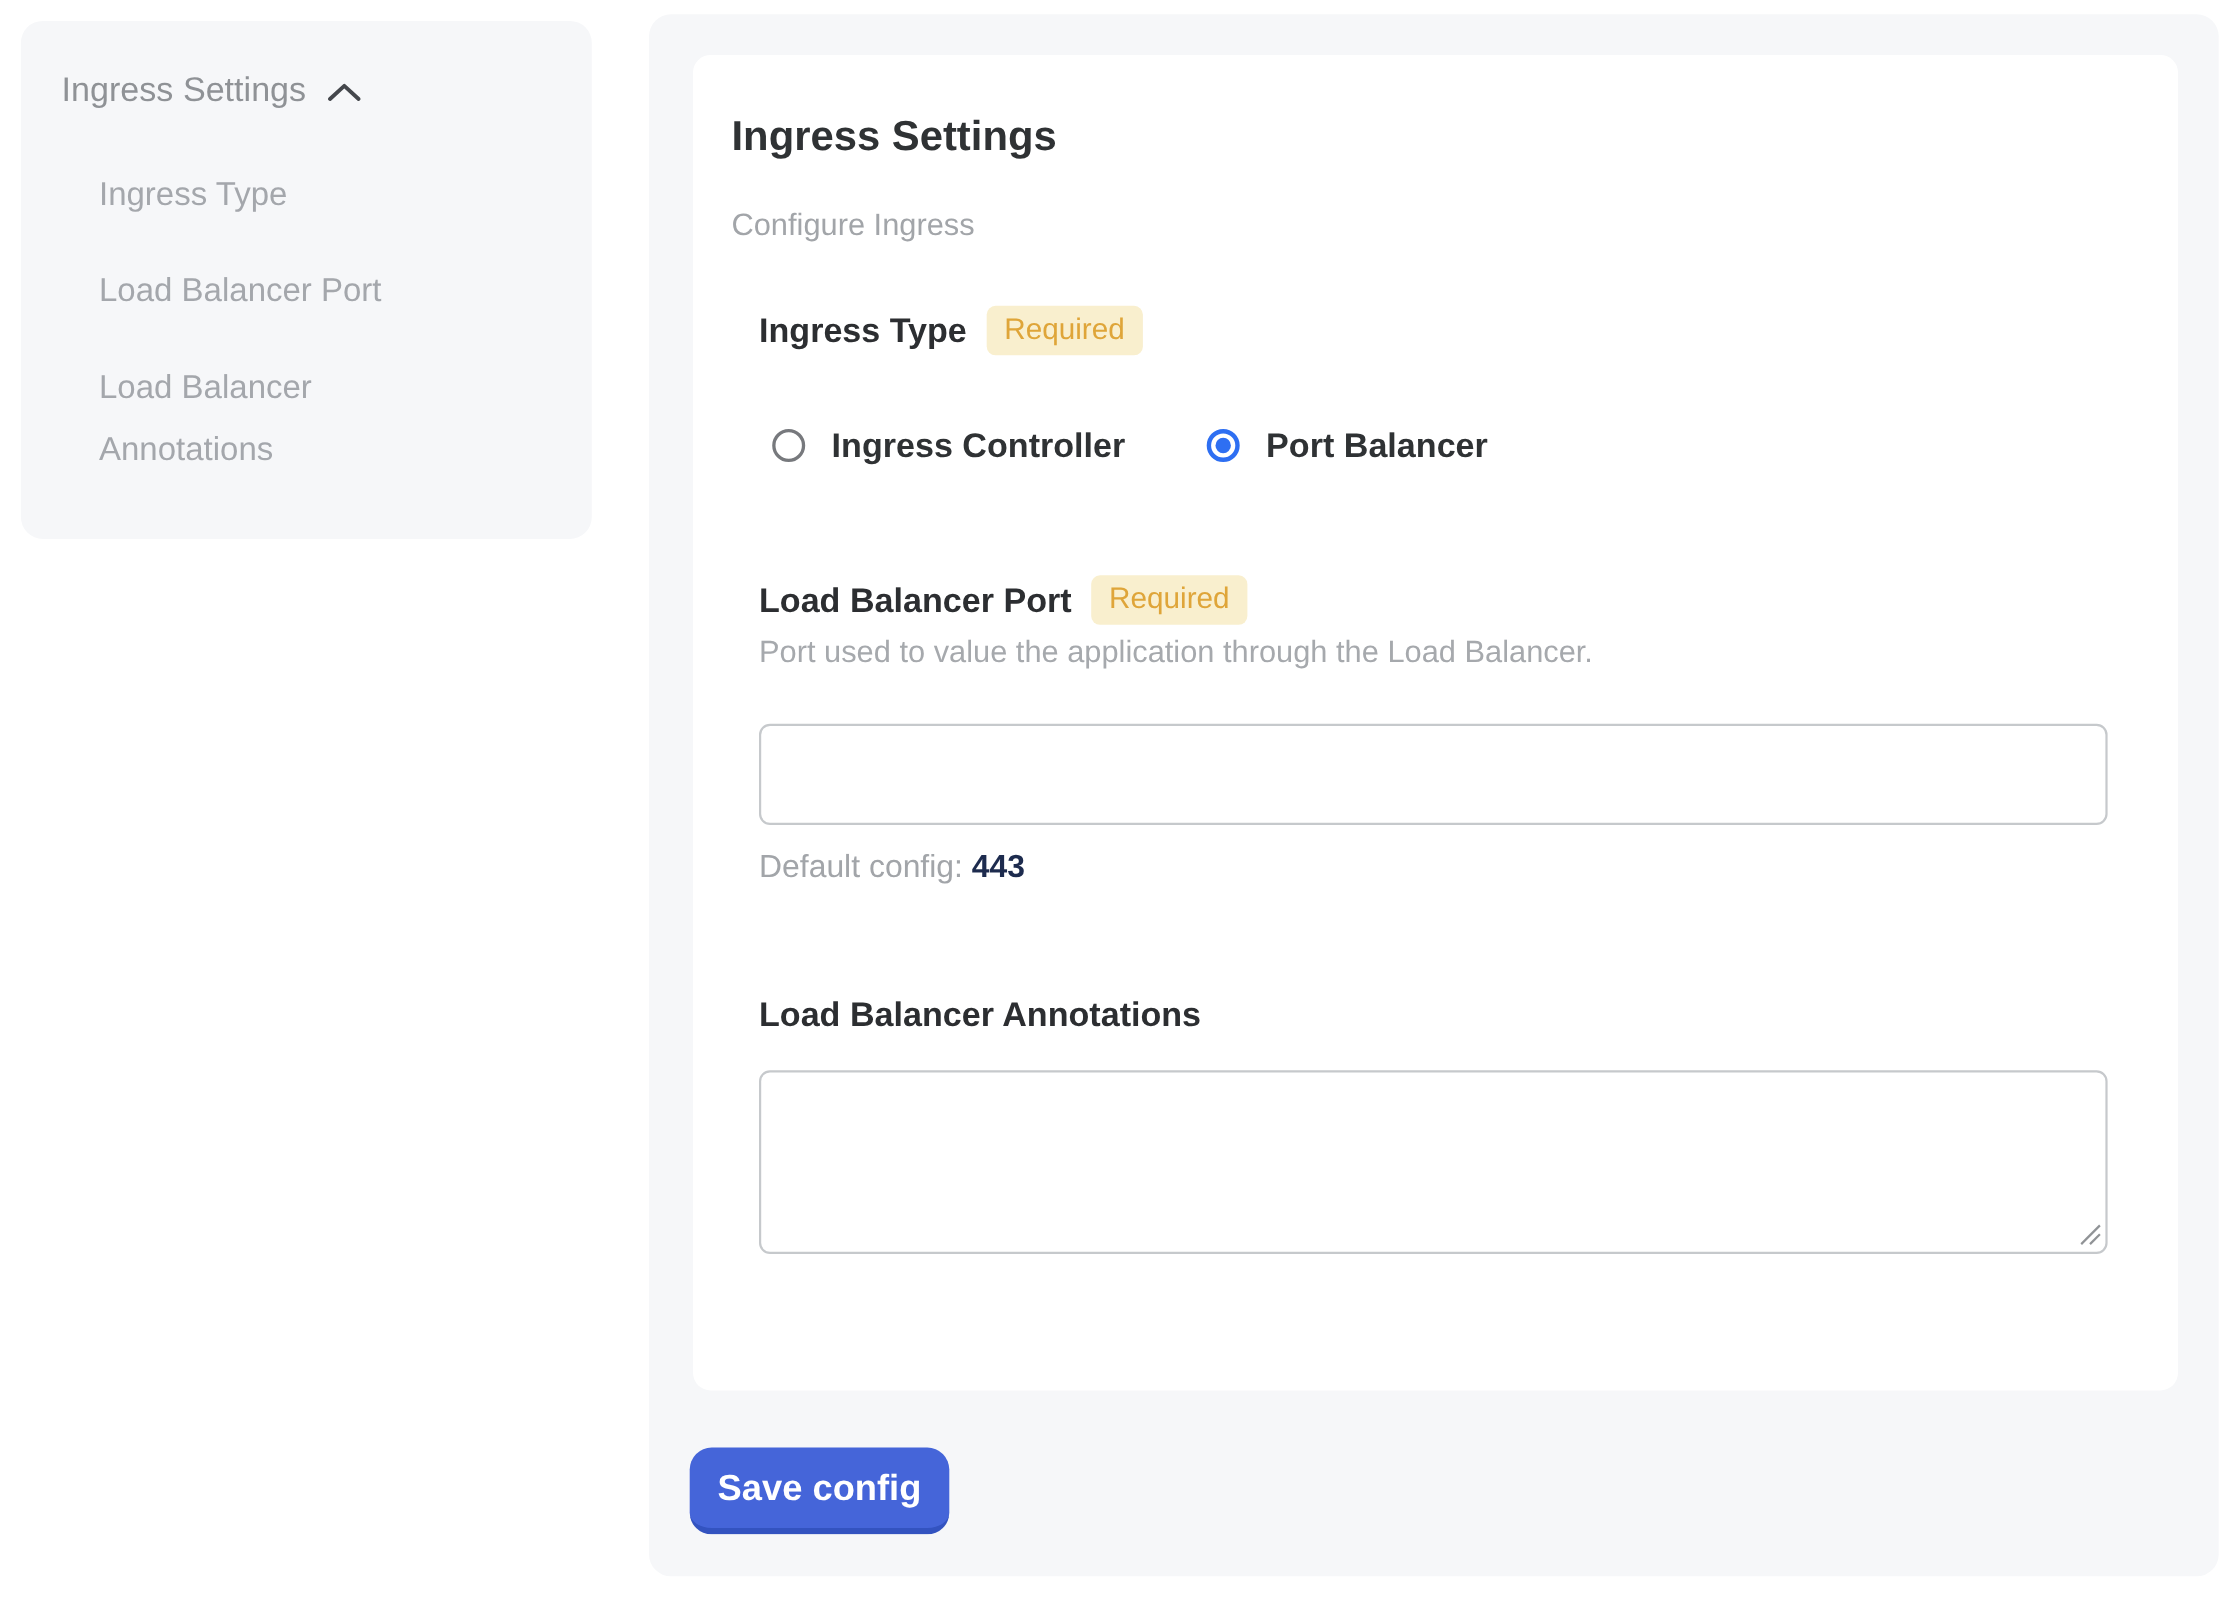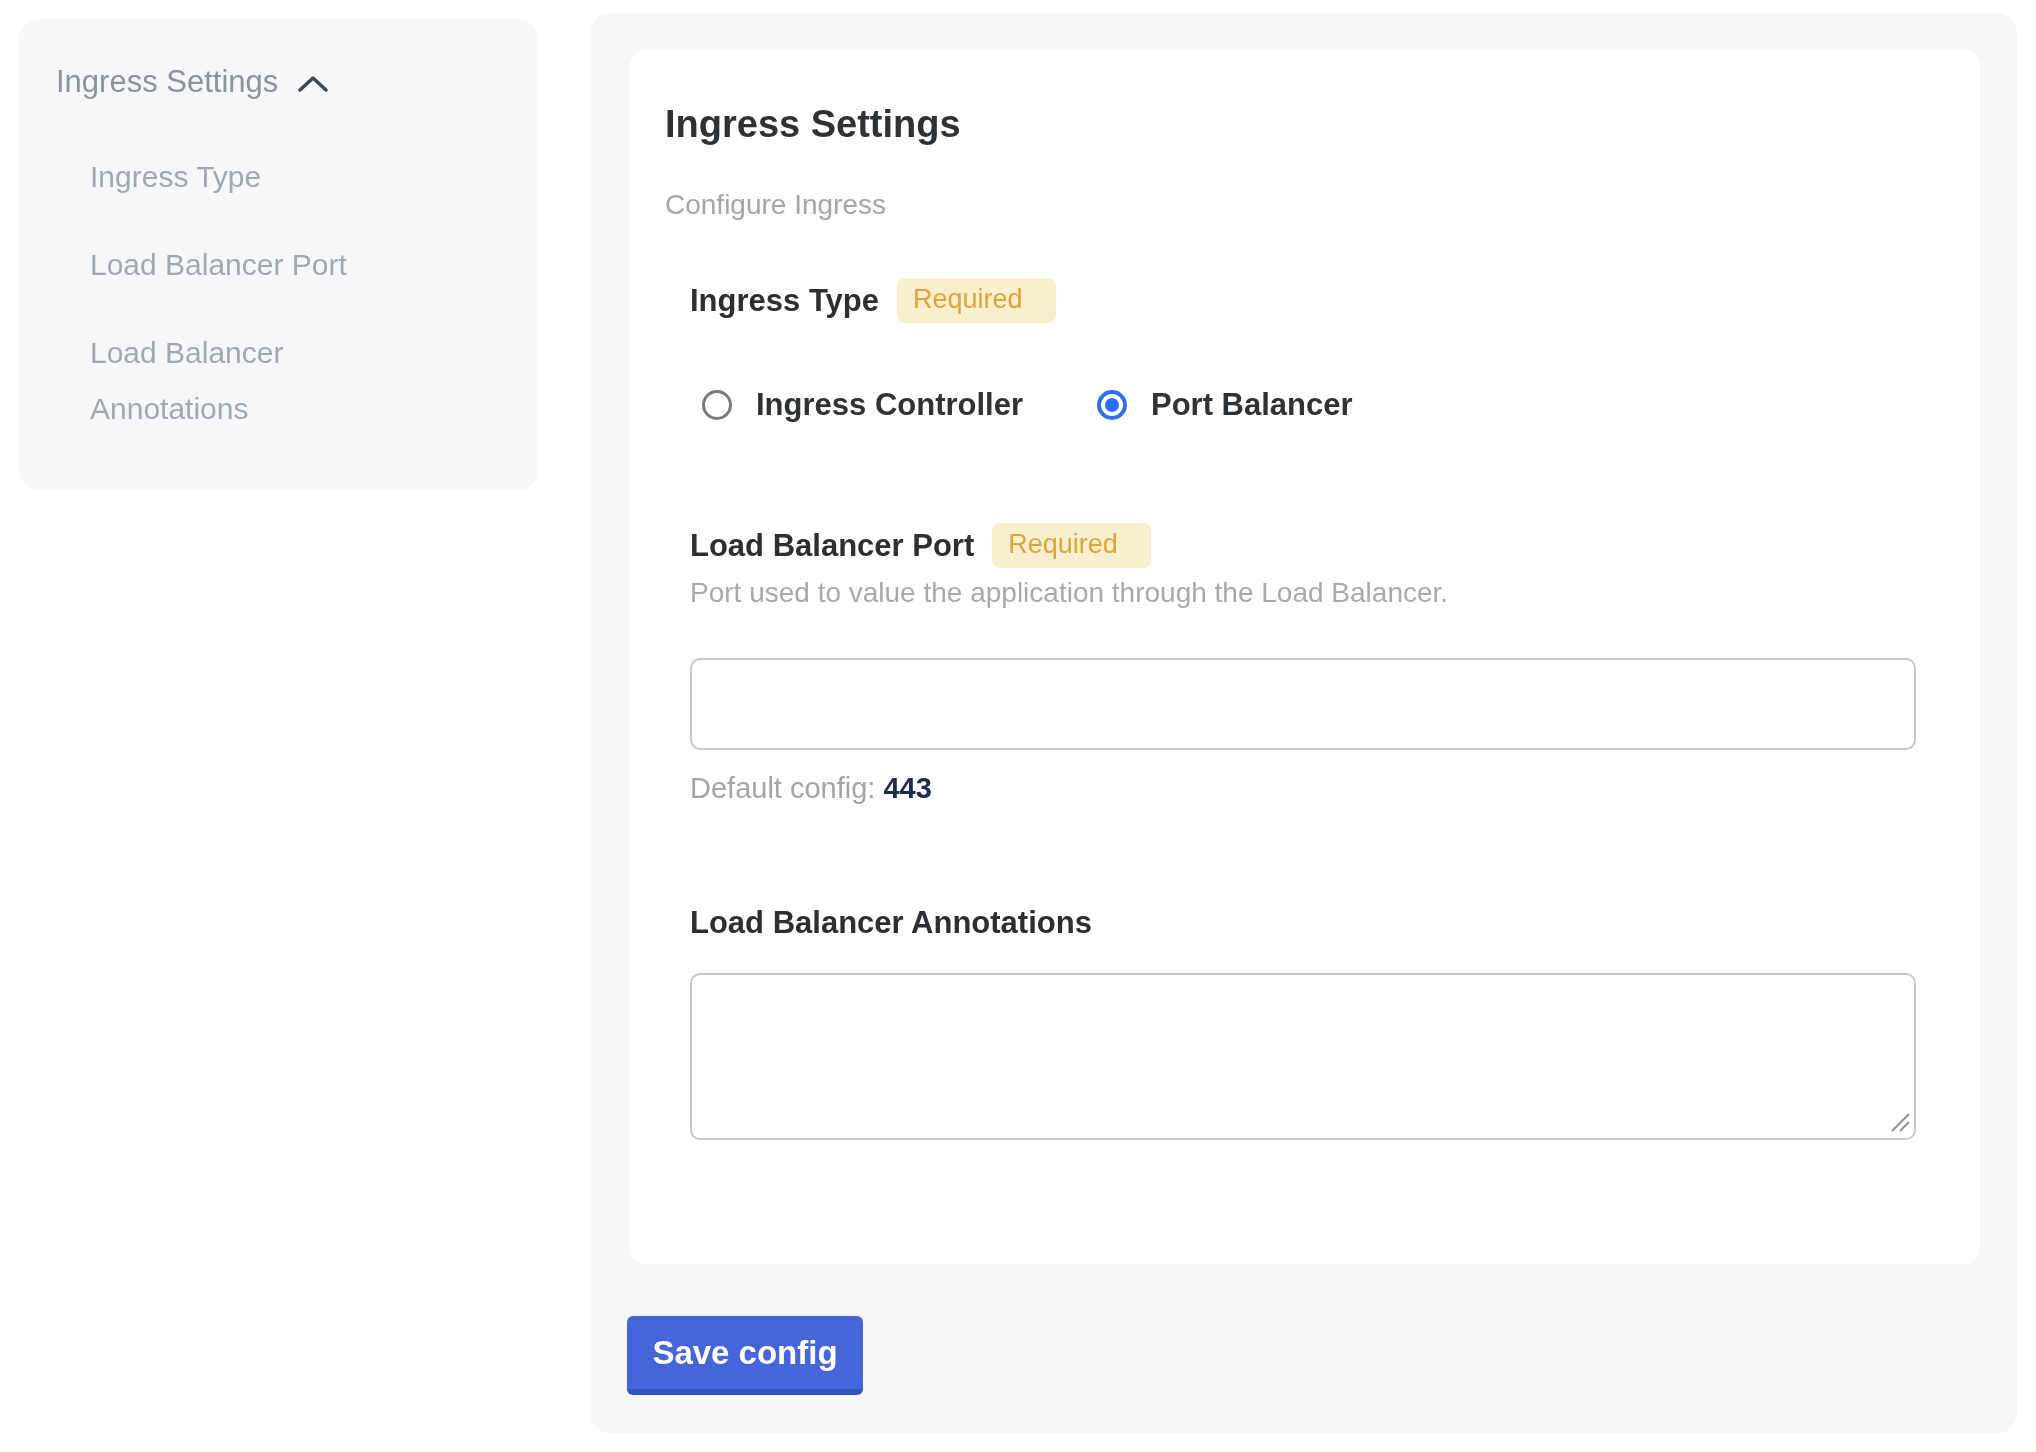--- a/index.html
+++ b/index.html
@@ -79,21 +79,21 @@
   .section-3 { margin-top: 98px; }
 
   .heading-row { display: flex; align-items: center; gap: 18px; }
   .section-heading {
     font-size: 31px; font-weight: 600; color: #2c2e31;
     line-height: 40px;
   }
   .badge {
     font-size: 27px; color: #dfa539;
     background: #f9efce;
-    padding: 5px 33px 8px 16px;
+    padding: 5px 16px 8px 16px;
     border-radius: 8px;
     line-height: 32px;
   }
   .section-desc {
     margin-top: 8px;
     font-size: 28px; color: #a6a9ad;
     line-height: 34px;
   }
 
   
@@ -146,21 +146,21 @@
 
   
   .save-button {
     position: absolute;
     left: 37px; top: 1303px;
     width: 236px; height: 79px;
     box-sizing: border-box;
     background: #4565d9;
     border: none;
     border-bottom: 6px solid #3353c0;
-    border-radius: 6px;
+    border-radius: 20px;
     color: #ffffff;
     font-size: 33px; font-weight: 700;
     font-family: "Liberation Sans", "DejaVu Sans", sans-serif;
     cursor: pointer;
   }
 </style>
 </head>
 <body>
 
 <nav class="sidebar">

